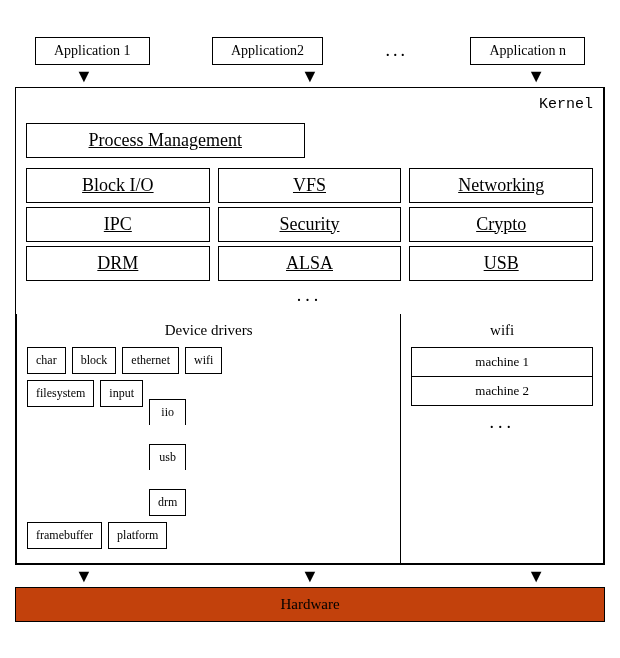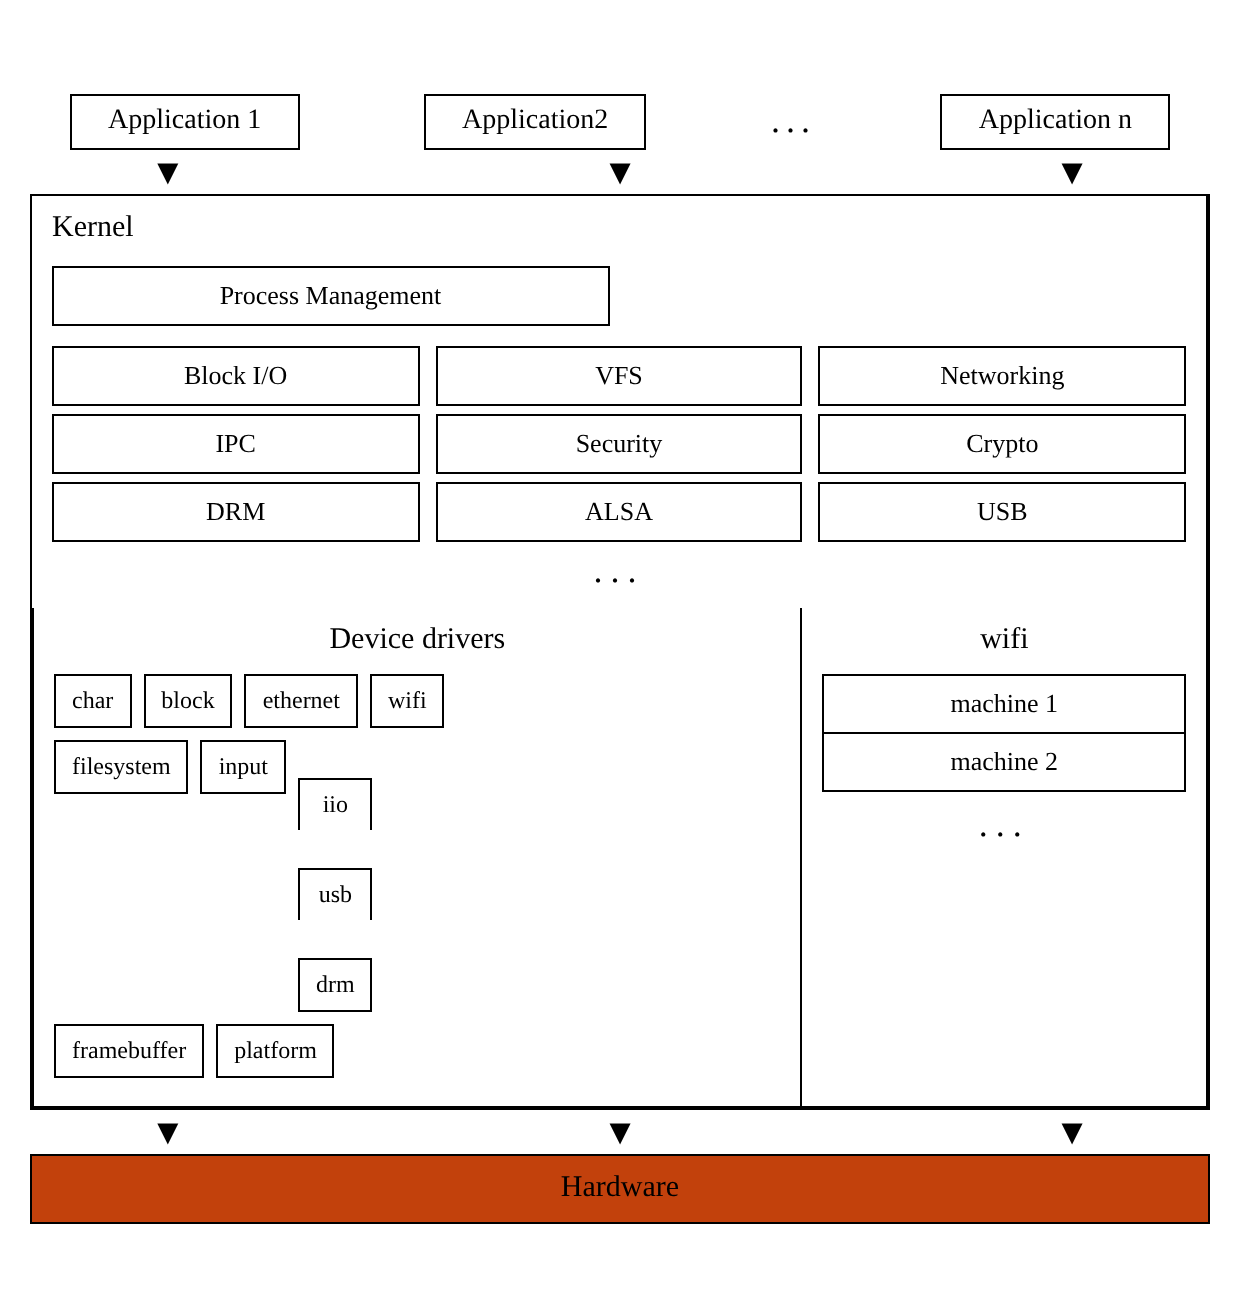--- a/index.html
+++ b/index.html
@@ -54,42 +54,44 @@
       font-size: 18px;
       line-height: 1;
     }
     
     .kernel-section {
       flex: 1;
       border-right: 1px solid #000;
       padding: 8px 10px;
     }
     .kernel-title {
-      text-align: left;
+      text-align: right;
       margin-bottom: 10px;
       font-size: 15px;
+      font-family: Liberation Mono, monospace;
     }
     .kernel-grid {
       display: grid;
       grid-template-columns: 1fr 1fr 1fr;
       gap: 12px 8px;
       margin-bottom: 4px;
     }
     .kernel-grid-2col {
       display: grid;
       grid-template-columns: 1fr 1fr;
       gap: 12px 10px;
       margin-bottom: 10px;
     }
     .k-box {
       border: 1px solid #000;
       padding: 6px 8px;
       text-align: center;
       background: #fff;
-      font-size: 13px;
+      font-size: 18px;
+      text-decoration: underline;
     }
     .kernel-dots {
       text-align: center;
       font-size: 18px;
       letter-spacing: 4px;
       margin-top: 2px;
     }
     
     .bottom-area {
       display: flex;

